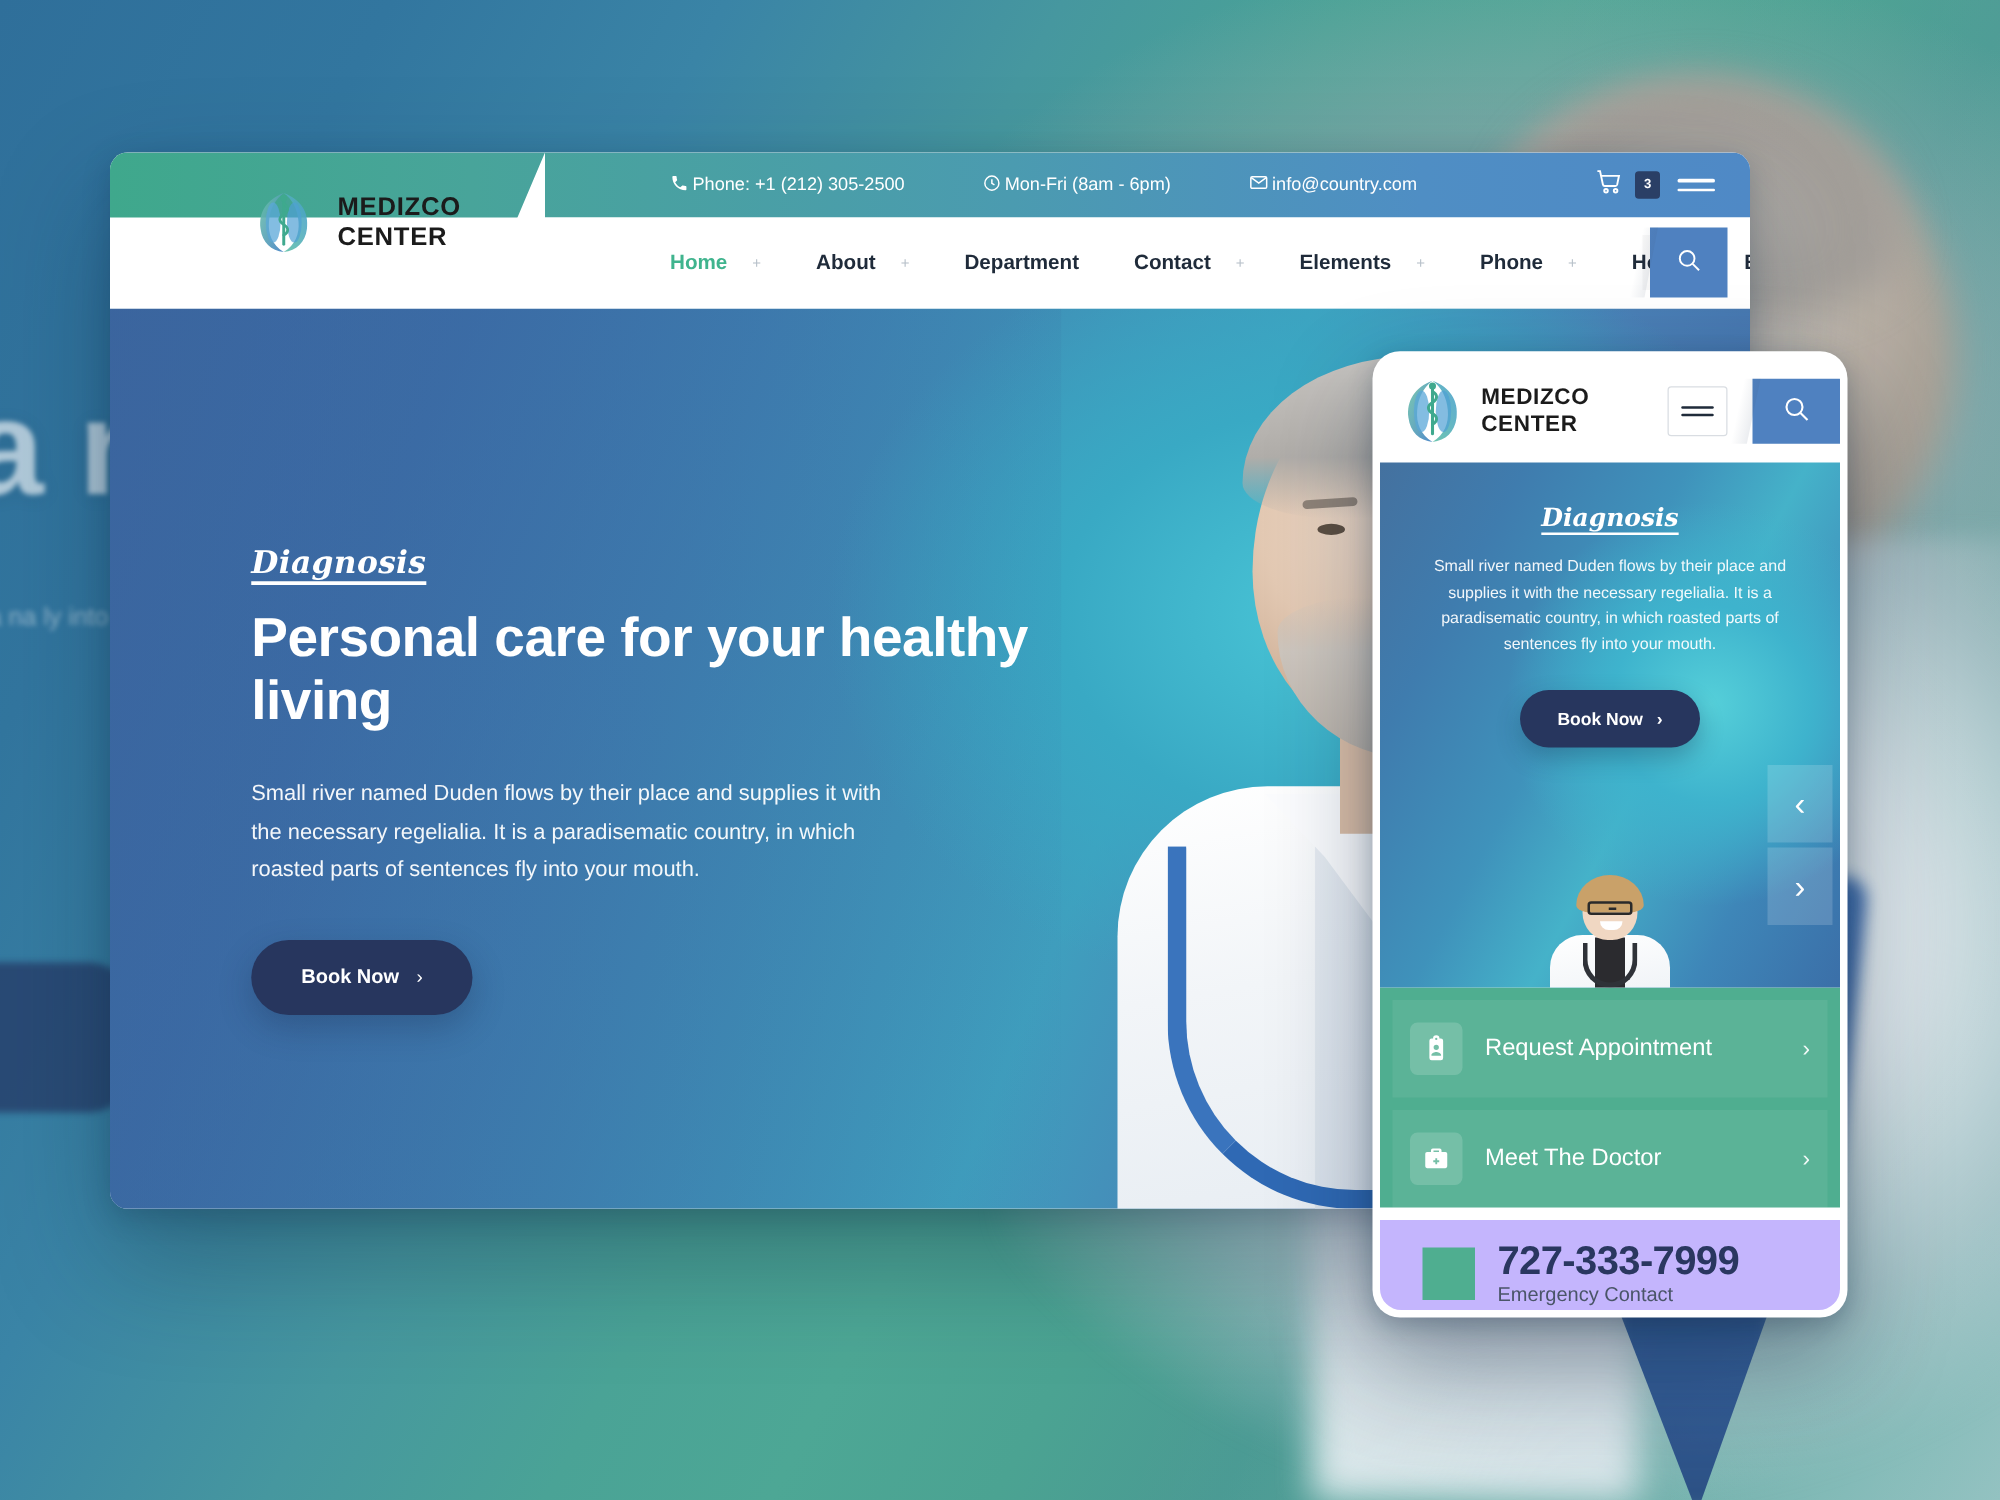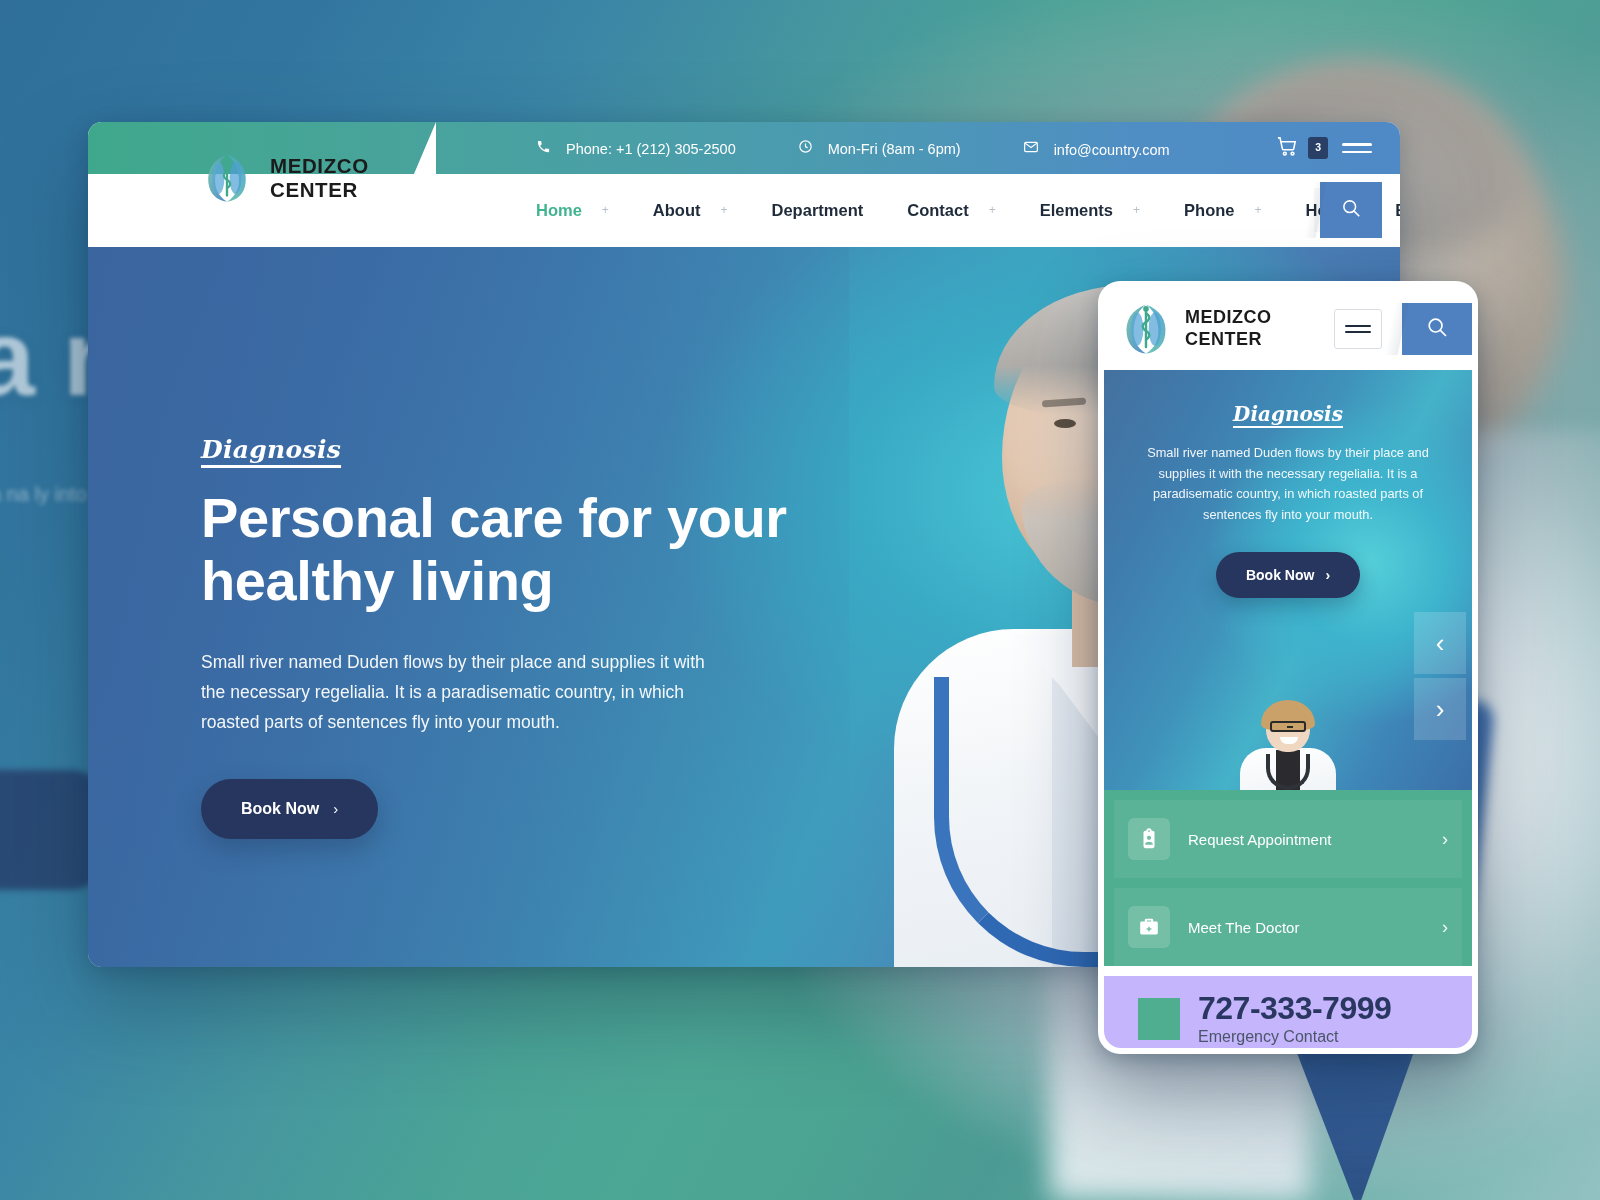--- a/index.html
+++ b/index.html
@@ -132,21 +132,21 @@
     position: absolute; left: 0; top: 0;
     width: 100%; height: 52px;
     background: linear-gradient(90deg, #3fa88c 0%, #48a49a 22%, #4b9bb0 55%, #4f8ec4 80%, #4f89c6 100%);
     display: flex; align-items: center;
   }
   .topbar-items {
     position: absolute; left: 448px; top: 0; height: 52px;
     display: flex; align-items: center; gap: 0;
     color: #fff; font-size: 14.5px;
   }
-  .topbar-item { display: flex; align-items: flex-end; gap: 15px; margin-right: 62px; white-space: nowrap; }
+  .topbar-item { display: flex; align-items: center; gap: 3px; margin-right: 62px; white-space: nowrap; }
   .topbar-item svg { flex: 0 0 auto; }
   .topbar-right {
     position: absolute; right: 28px; top: 0; height: 52px;
     display: flex; align-items: center; gap: 14px;
   }
   .cart-wrap { position: relative; display: flex; align-items: center; }
   .cart-badge {
     background: #2a3f66; color: #fff;
     font-size: 10.5px; font-weight: 700;
     border-radius: 3px;
@@ -311,21 +311,21 @@
     font-family: "DejaVu Serif", "Liberation Serif", serif;
     font-style: italic; font-weight: 700;
     font-size: 25px; color: #fff;
     text-decoration: underline;
     text-underline-offset: 7px;
     text-decoration-thickness: 2.5px;
     letter-spacing: .3px;
   }
   .hero-title {
     margin-top: 22px;
-    font-size: 56px; font-weight: 700; line-height: 1.13;
+    font-size: 44px; font-weight: 700; line-height: 1.13;
     color: #fff; letter-spacing: -.4px;
   }
   .hero-sub {
     margin-top: 34px;
     font-size: 17.5px; line-height: 1.72;
     color: rgba(255,255,255,0.94);
     max-width: 512px;
   }
   .btn-book {
     margin-top: 42px;
@@ -493,21 +493,21 @@
     padding: 18px 14px;
     margin-bottom: 10px;
     cursor: pointer;
   }
   .p-action-icon {
     width: 42px; height: 42px; flex: 0 0 auto;
     background: rgba(255,255,255,0.16);
     border-radius: 6px;
     display: flex; align-items: center; justify-content: center;
   }
-  .p-action-label { flex: 1; color: #fff; font-size: 15px; font-weight: 400; }
+  .p-action-label { flex: 1; color: #fff; font-size: 19px; font-weight: 400; }
   .p-action-chev { color: rgba(255,255,255,0.92); font-size: 18px; font-weight: 300; }
 
   .p-emergency {
     background: #c4b5fd;
     padding: 16px 14px 14px 34px;
     display: flex; align-items: center; gap: 18px;
   }
   .p-em-icon {
     width: 42px; height: 42px; flex: 0 0 auto;
     background: #4fae90;

